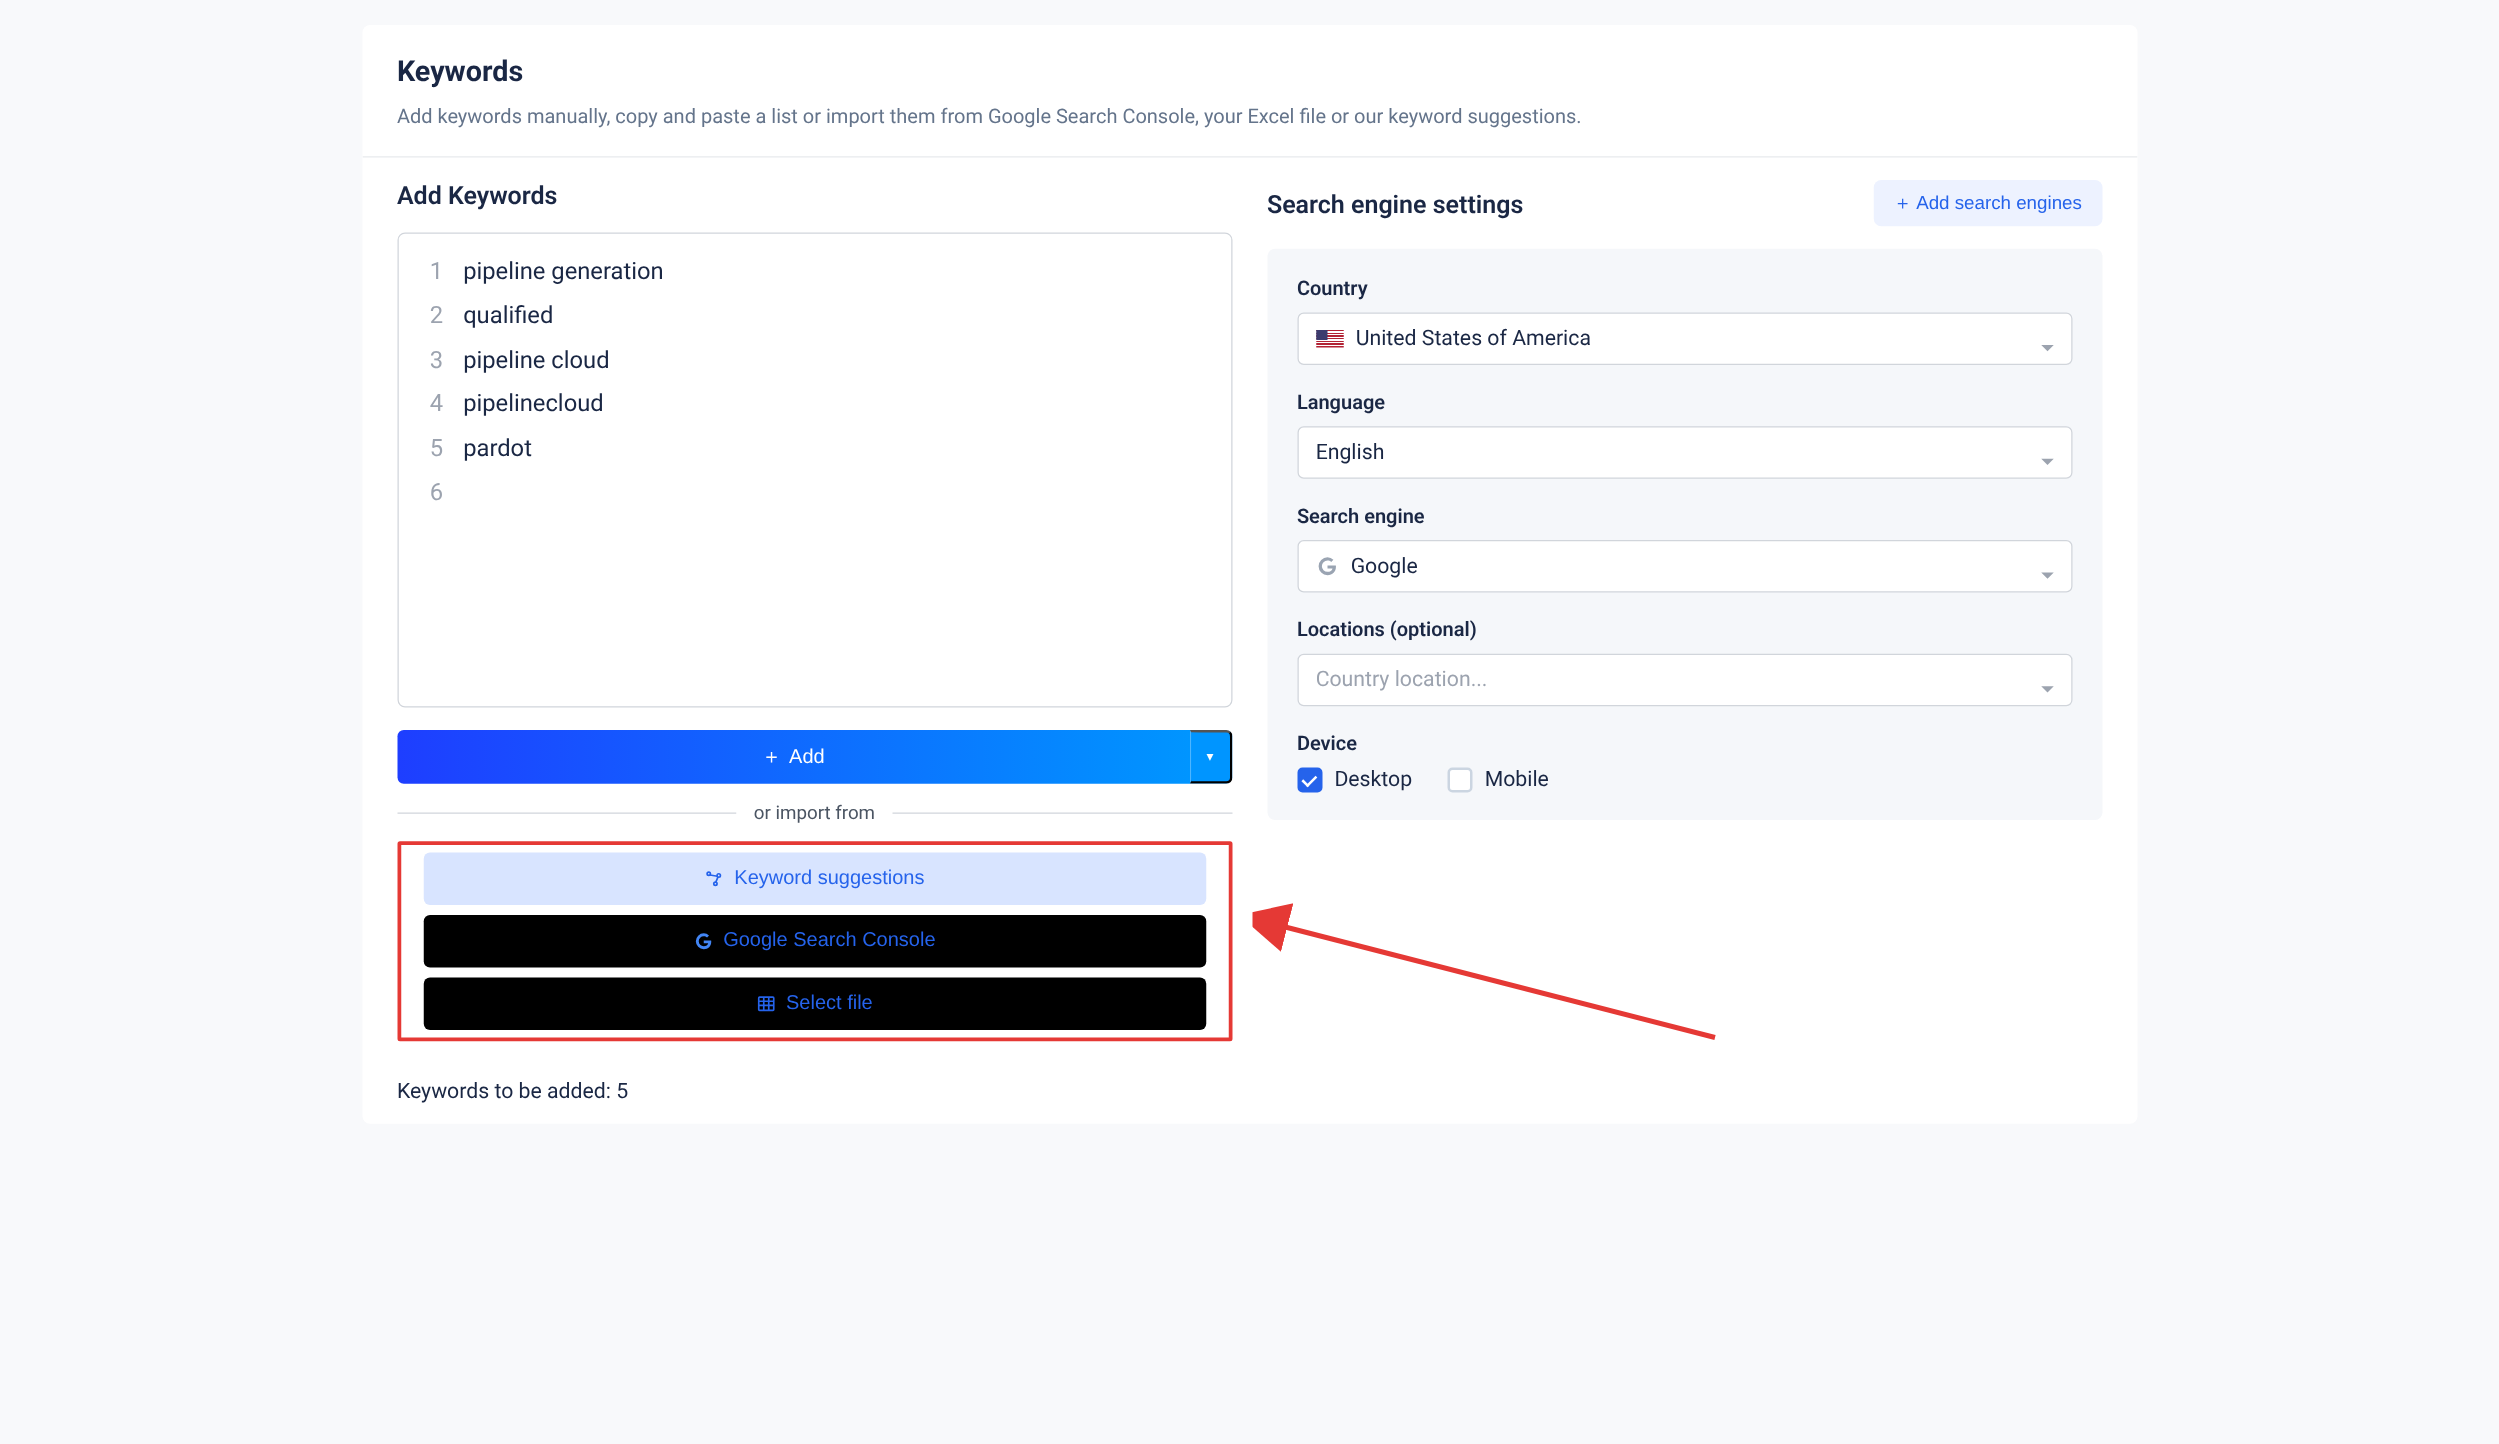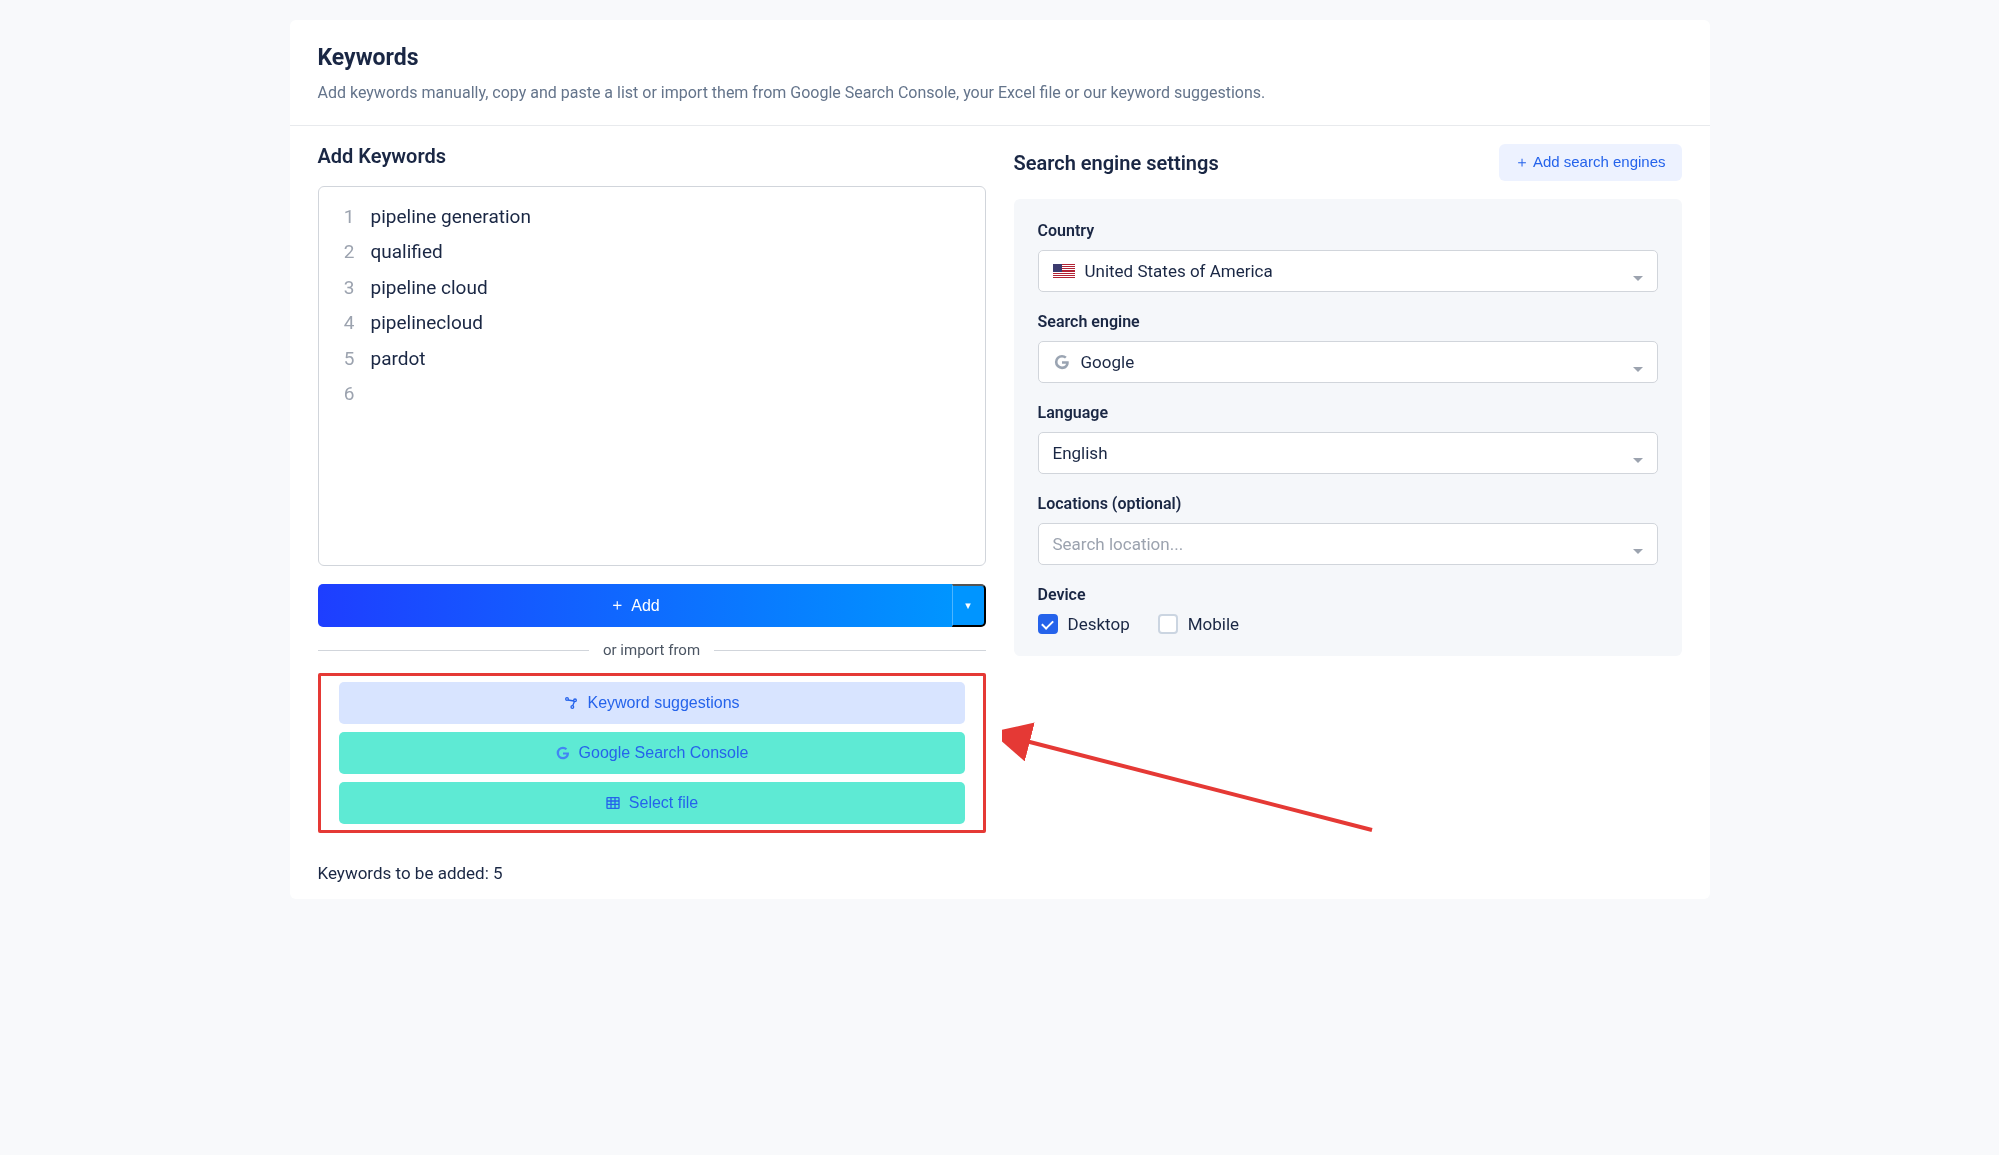--- a/index.html
+++ b/index.html
@@ -143,21 +143,21 @@
       border-radius: 2px;
       padding: 6px 18px;
     }
     .import-btn {
       display: flex;
       width: 100%;
       align-items: center;
       justify-content: center;
       gap: 8px;
       padding: 12px 0;
-      background: #5eead4;
+      background: #000000;
       border: none;
       border-radius: 5px;
       color: #2563eb;
       font-size: 16px;
       font-weight: 500;
       cursor: pointer;
       margin-bottom: 8px;
     }
     .import-btn:first-child {
       background: #d8e4ff;
@@ -372,47 +372,47 @@
           <div class="select-box">
             <div class="left-part">
               <div class="flag-us"></div>
               <span>United States of America</span>
             </div>
             <div class="caret-down"></div>
           </div>
         </div>
 
         <div class="field-group">
+          <label class="field-label">Language</label>
+          <div class="select-box">
+            <div class="left-part">
+              <span>English</span>
+            </div>
+            <div class="caret-down"></div>
+          </div>
+        </div>
+
+        <div class="field-group">
           <label class="field-label">Search engine</label>
           <div class="select-box">
             <div class="left-part">
               <svg width="18" height="18" viewBox="0 0 24 24">
                 <path fill="#9aa4b2" d="M21.35 11.1H12v3.2h5.35c-.5 2.3-2.5 3.6-5.35 3.6a6 6 0 1 1 0-12c1.5 0 2.9.55 4 1.5l2.3-2.3A9.5 9.5 0 0 0 12 2.5a9.5 9.5 0 1 0 0 19c5.4 0 9-3.8 9-9 0-.5-.05-1-.15-1.4z"></path>
               </svg>
               <span>Google</span>
             </div>
             <div class="caret-down"></div>
           </div>
         </div>
 
         <div class="field-group">
-          <label class="field-label">Language</label>
-          <div class="select-box">
-            <div class="left-part">
-              <span>English</span>
-            </div>
-            <div class="caret-down"></div>
-          </div>
-        </div>
-
-        <div class="field-group">
           <label class="field-label">Locations (optional)</label>
           <div class="select-box">
             <div class="left-part">
-              <span class="placeholder">Search location...</span>
+              <span class="placeholder">Country location...</span>
             </div>
             <div class="caret-down"></div>
           </div>
         </div>
 
         <div class="field-group">
           <label class="field-label">Device</label>
           <div class="device-row">
             <div class="checkbox-item">
               <div class="chk checked"></div>

